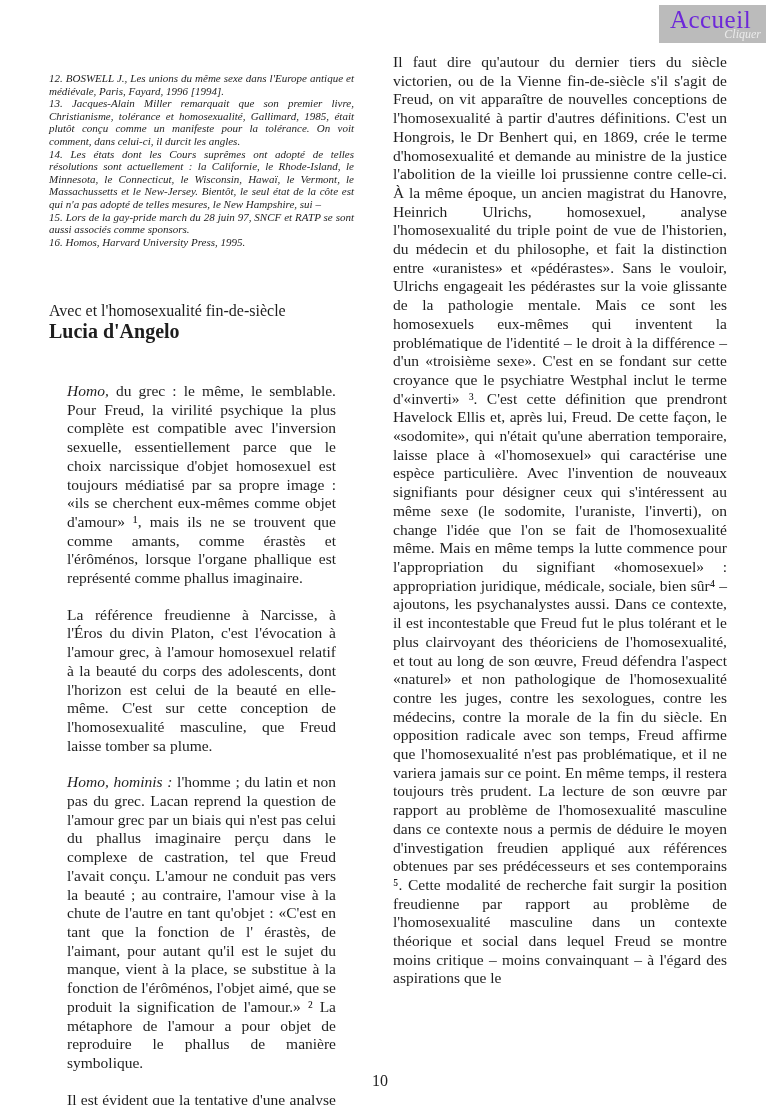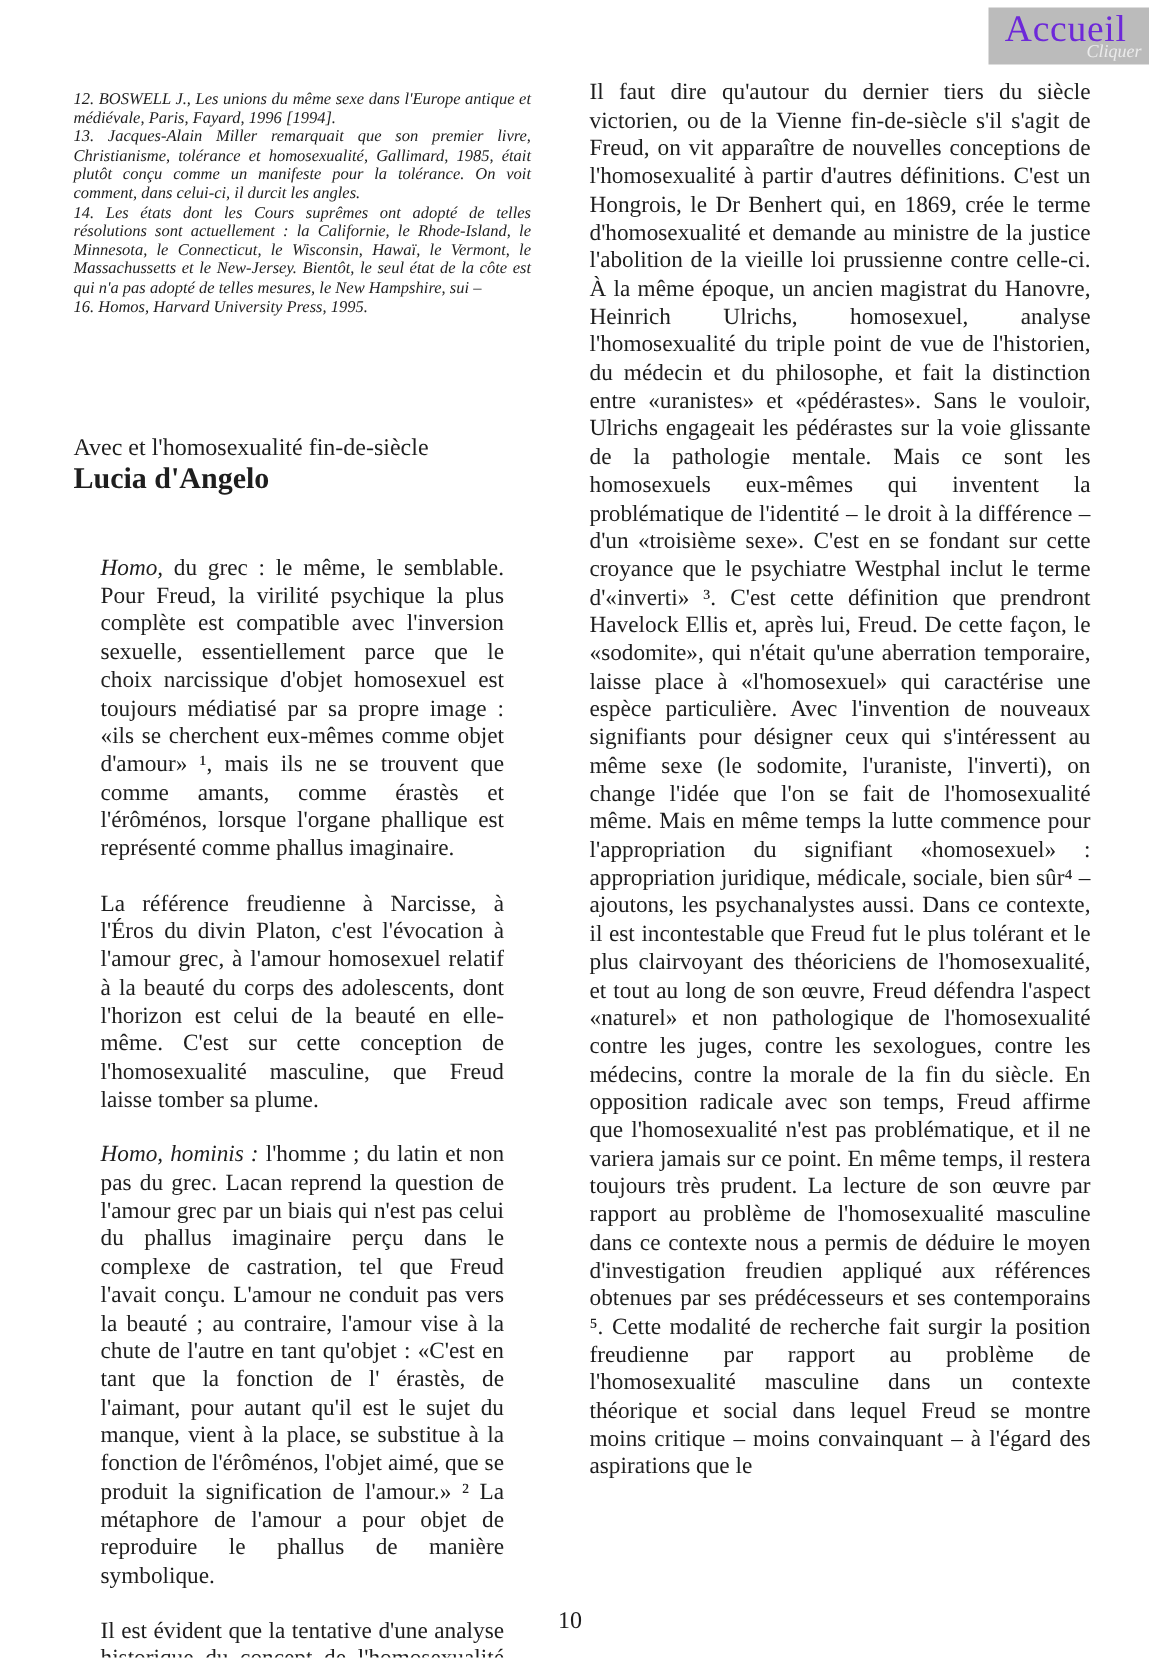--- a/index.html
+++ b/index.html
@@ -33,21 +33,21 @@
     position: absolute;
     right: 5px; bottom: 1px;
     font-size: 12px;
     font-style: italic;
     color: #ebebeb;
   }
 
   
   .col-left {
     position: absolute;
-    left: 49px; top: 4px; width: 305px; height: 847px;
+    left: 49px; top: 16px; width: 305px; height: 847px;
   }
   .col-right {
     position: absolute;
     left: 393px; top: 53px; width: 334px;
     font-size: 15.5px; line-height: 18.7px;
     text-align: justify;
   }
   .col-right p { margin: 0; }
 
   
@@ -93,20 +93,21 @@
     <span class="accueil-label">Accueil</span>
     <span class="accueil-hint">Cliquer</span>
   </div>
 
   <div class="col-left">
 
     <div class="footnotes">
       <p>12. BOSWELL J., Les unions du même sexe dans l'Europe antique et médiévale, Paris, Fayard, 1996 [1994].</p>
       <p>13. Jacques-Alain Miller remarquait que son premier livre, Christianisme, tolérance et homosexualité, Gallimard, 1985, était plutôt conçu comme un manifeste pour la tolérance. On voit comment, dans celui-ci, il durcit les angles.</p>
       <p>14. Les états dont les Cours suprêmes ont adopté de telles résolutions sont actuellement : la Californie, le Rhode-Island, le Minnesota, le Connecticut, le Wisconsin, Hawaï, le Vermont, le Massachussetts et le New-Jersey. Bientôt, le seul état de la côte est qui n'a pas adopté de telles mesures, le New Hampshire, sui –</p>
+      <p>15. Lors de la gay-pride march du 28 juin 97, SNCF et RATP se sont aussi associés comme sponsors.</p>
       <p>16. Homos, Harvard University Press, 1995.</p>
     </div>
 
     <div class="title-block">
       <div class="title">Avec et l'homosexualité fin-de-siècle</div>
       <div class="author">Lucia d'Angelo</div>
     </div>
 
     <div class="left-body">
       <p><span class="ital">Homo,</span><span> du grec : le même, le semblable. Pour Freud, la virilité psychique la plus complète est compatible avec l'inversion sexuelle, essentiellement parce que le choix narcissique d'objet homosexuel est toujours médiatisé par sa propre image : «ils se cherchent eux-mêmes comme objet d'amour» ¹, mais ils ne se trouvent que comme amants, comme érastès et l'érôménos, lorsque l'organe phallique est représenté comme phallus imaginaire.</span></p>

